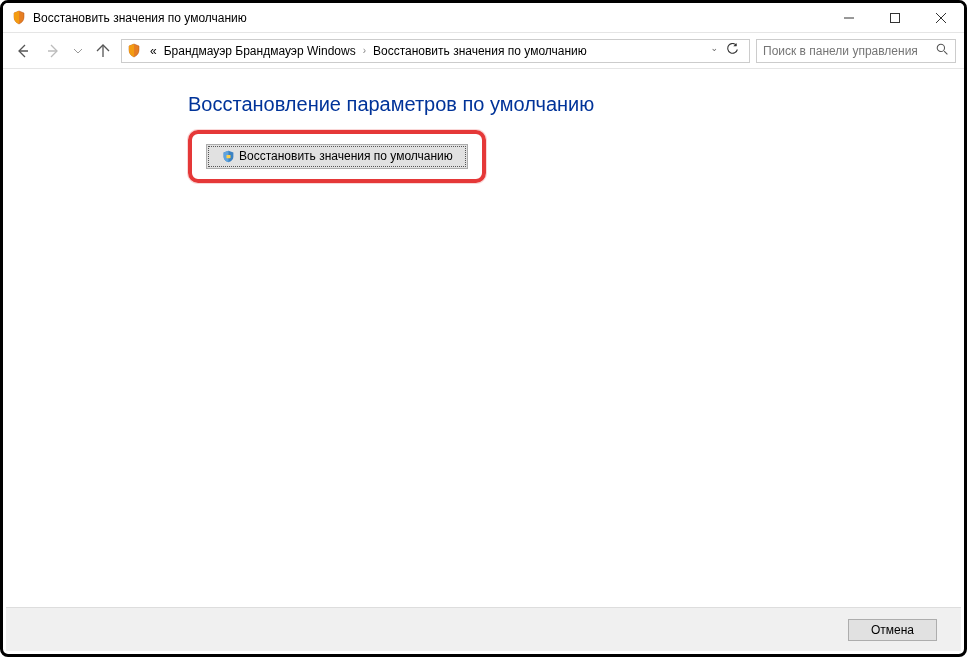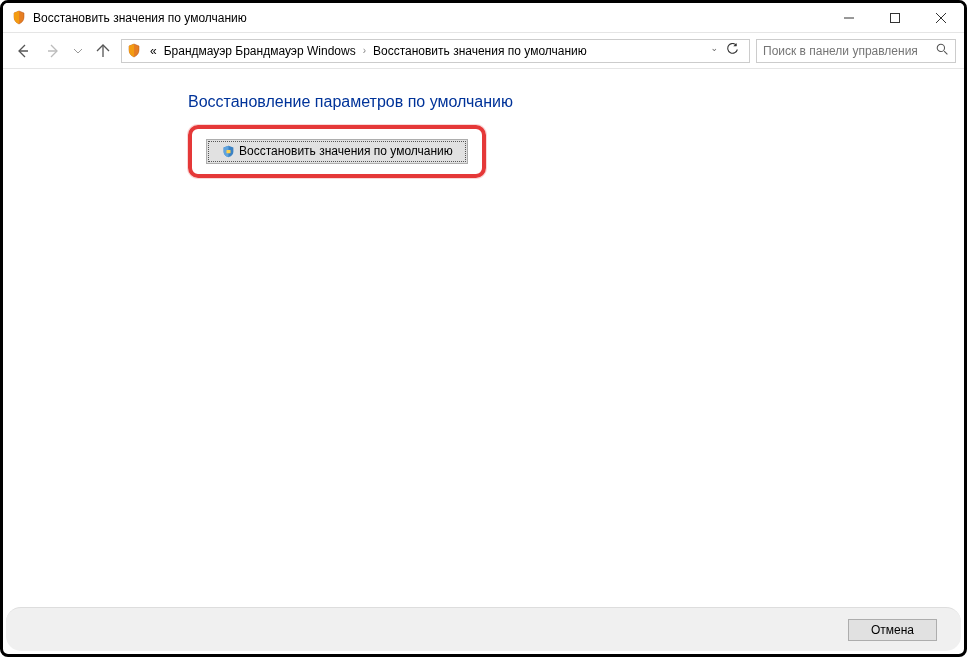--- a/index.html
+++ b/index.html
@@ -21,28 +21,28 @@
     .bc-item { color: #000; padding: 2px 3px;}
     .bc-dropdown { margin-left: auto; display: flex; gap: 8px; padding-right: 6px;}
     .bc-chev { font-size: 9px; color: #666; }
     .bc-refresh { font-size: 12px; color: #333; }
     
     .searchbox { width: 200px; height: 24px; border: 1px solid #ccc; display: flex; align-items: center; padding: 0 6px; font-size: 12px; color: #888; }
     .searchbox input { border: none; outline: none; flex: 1; font-size: 12px; background: transparent;}
     .search-icon { font-size: 12px; color: #555; }
     
     .content { padding: 24px 40px 0 185px; }
-    .heading { color: #003399; font-size: 16px; font-weight: normal; margin-bottom: 14px; }
+    .heading { color: #003399; font-size: 20px; font-weight: normal; margin-bottom: 14px; }
     .bodytext { font-size: 12px; color: #000; line-height: 1.5; max-width: 560px; margin-bottom: 20px; }
     
     .highlight-box { border: 4px solid #e53838; border-radius: 10px; display: inline-block; padding: 10px 14px; box-shadow: 0 0 0 1px rgba(229,56,56,0.2);}
     .restore-btn { background: #e1e1e1; border: 1px solid #adadad; padding: 4px 14px; font-size: 12px; cursor: pointer; outline: 1px dotted #555; outline-offset: -3px;}
     .restore-btn-icon { width:14px; height:14px; display:inline-block; vertical-align:middle; margin-right:4px;}
     
-    .footer { position: absolute; bottom: 3px; left: 3px; right: 3px; height: 44px; background: #f0f0f0; border-top: 1px solid #ddd; display: flex; align-items: center; justify-content: flex-end; padding-right: 24px; border-radius: 15px; }
+    .footer { position: absolute; bottom: 3px; left: 3px; right: 3px; height: 44px; background: #f0f0f0; border-top: 1px solid #ddd; display: flex; align-items: center; justify-content: flex-end; padding-right: 24px; }
     .cancel-btn { background: #e1e1e1; border: 1px solid #adadad; padding: 3px 22px; font-size: 12px; cursor: pointer; }
   </style>
 </head>
 <body>
 
 <div class="titlebar">
   <span class="titlebar-icon">
     <svg width="16" height="16" viewBox="0 0 16 16">
         <path d="M8 1 L3 3 v4 c0 4 3 6 5 7 c2-1 5-3 5-7 V3 Z" fill="#e67e22" stroke="#b35418" stroke-width="0.5"></path>
         <path d="M8 1 L3 3 v4 c0 4 3 6 5 7 V1" fill="#f39c12"></path>

